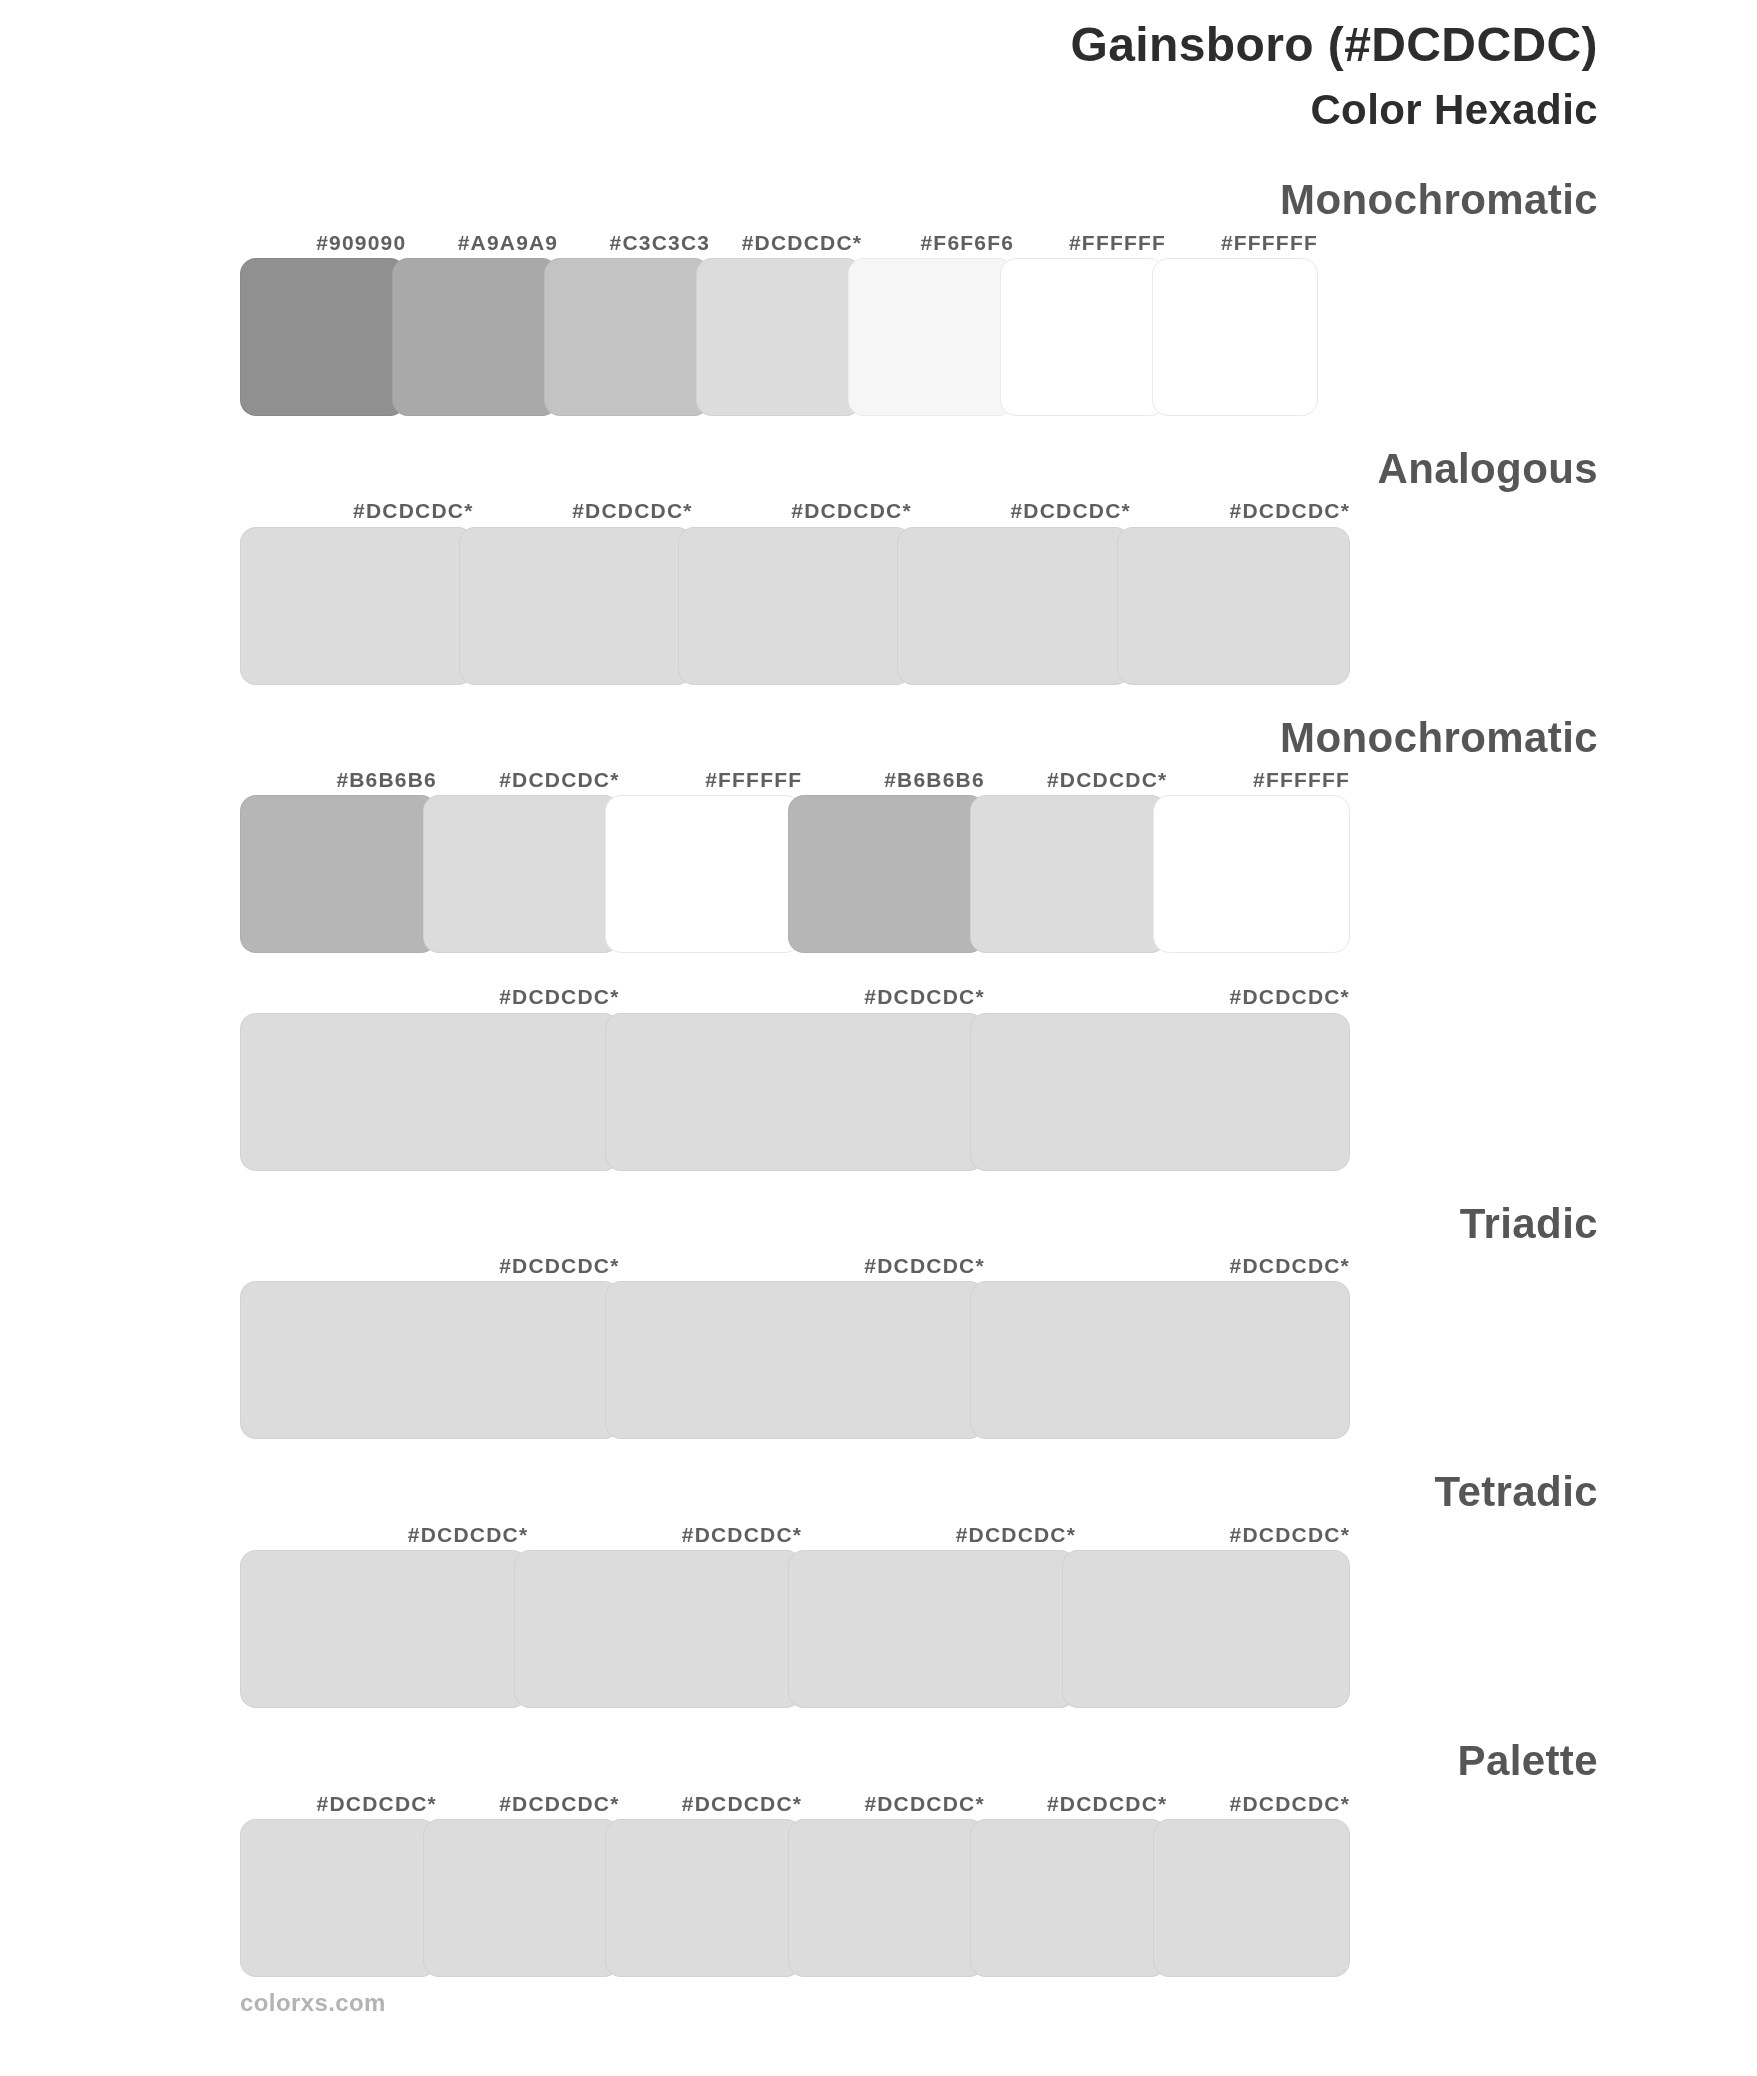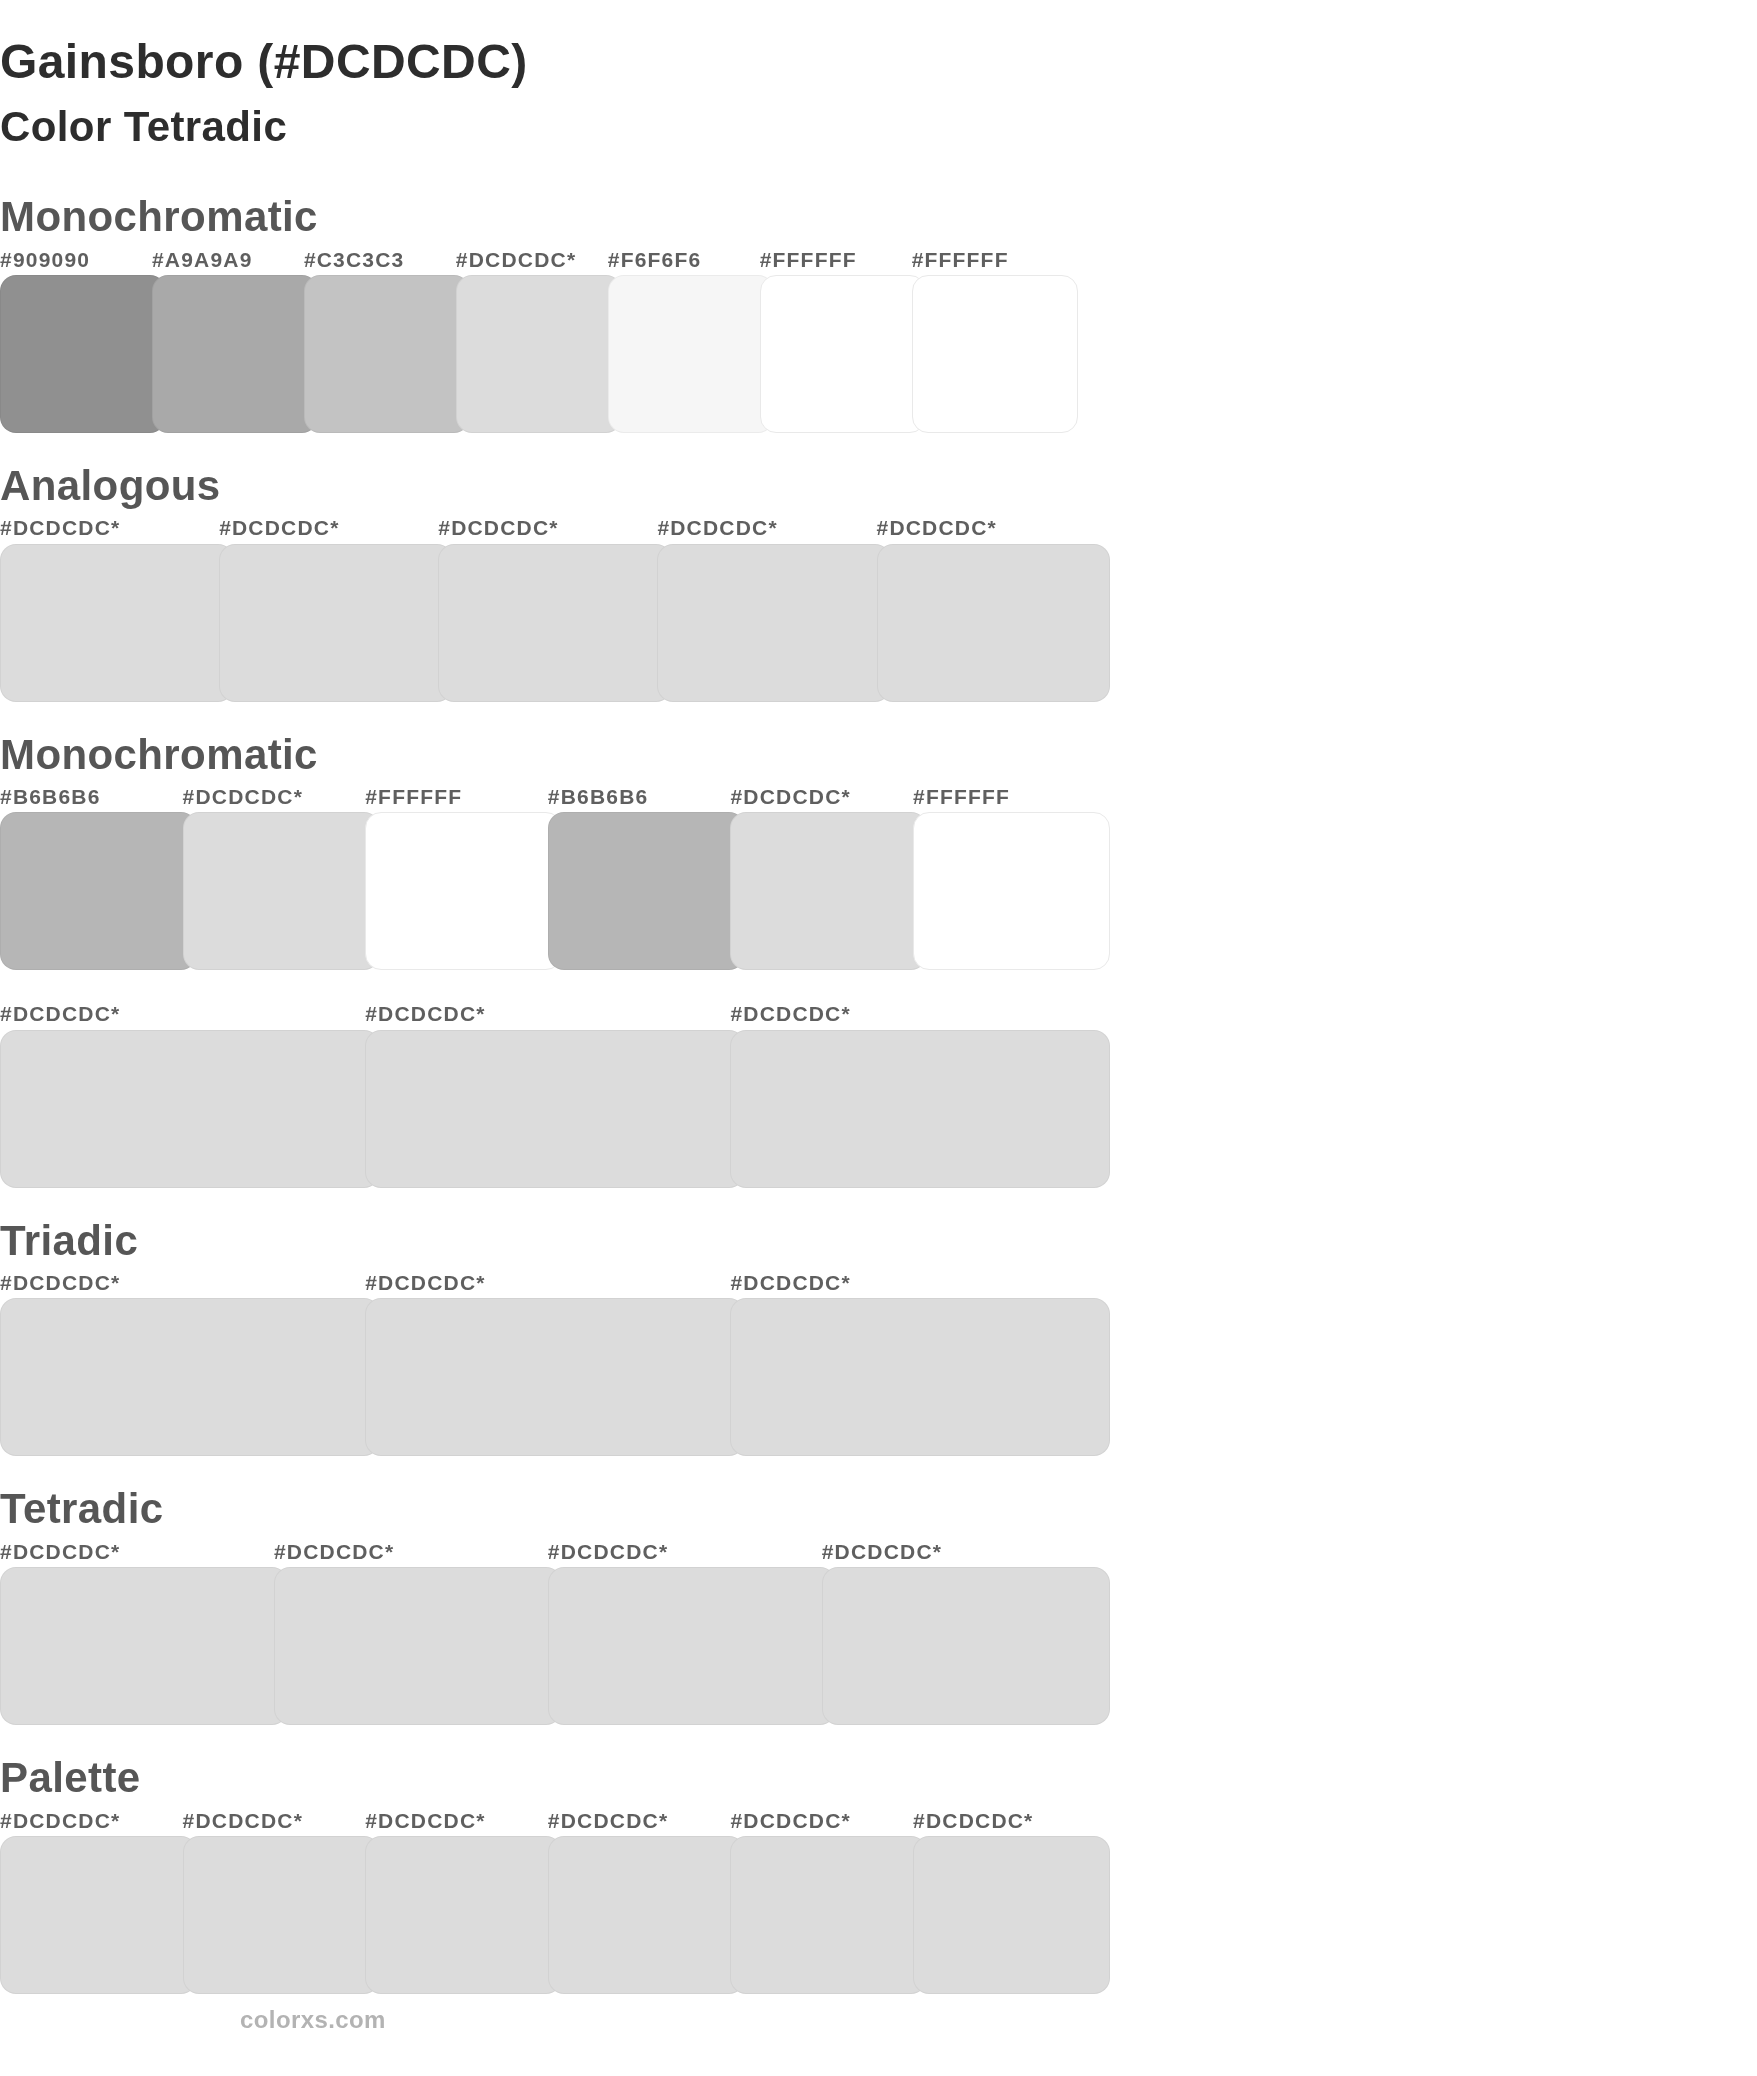--- a/index.html
+++ b/index.html
@@ -6,21 +6,21 @@
     --bg:#FFFFFF;
     --title:#2D2D2D;
     --heading:#565656;
     --label:#5F5F5F;
     --footer:#B3B3B3;
     --white-border:#E9E9E9;
   }
   *{box-sizing:border-box;margin:0;padding:0;}
   html,body{width:1757px;background:var(--bg);font-family:"Liberation Sans",sans-serif;}
   body{height:2077px;overflow:hidden;}
-  .content{padding-top:35px;width:1358px;}
+  .content{margin-left:240px;padding-top:18px;width:1358px;text-align:right;}
 
   .page-title{
     font-size:48px;font-weight:700;color:var(--title);
     letter-spacing:0.4px;line-height:53px;
   }
   .page-subtitle{
     font-size:42px;font-weight:700;color:var(--title);
     margin-top:16px;line-height:46px;letter-spacing:0.4px;
   }
 
@@ -54,21 +54,21 @@
   }
 </style>
 </head>
 <body>
 
 
 
 <div class="content">
 
   <h1 class="page-title">Gainsboro (#DCDCDC)</h1>
-  <h2 class="page-subtitle">Color Tetradic</h2>
+  <h2 class="page-subtitle">Color Hexadic</h2>
 
   <div class="section first">
     <div class="section-heading">Monochromatic</div>
     <div class="row" style="width: 1078px;">
         <div class="col">
           <div class="hex-label">#909090</div>
           <div class="tile" style="background: rgb(144, 144, 144);"></div>
         </div>
         <div class="col">
           <div class="hex-label">#A9A9A9</div>

